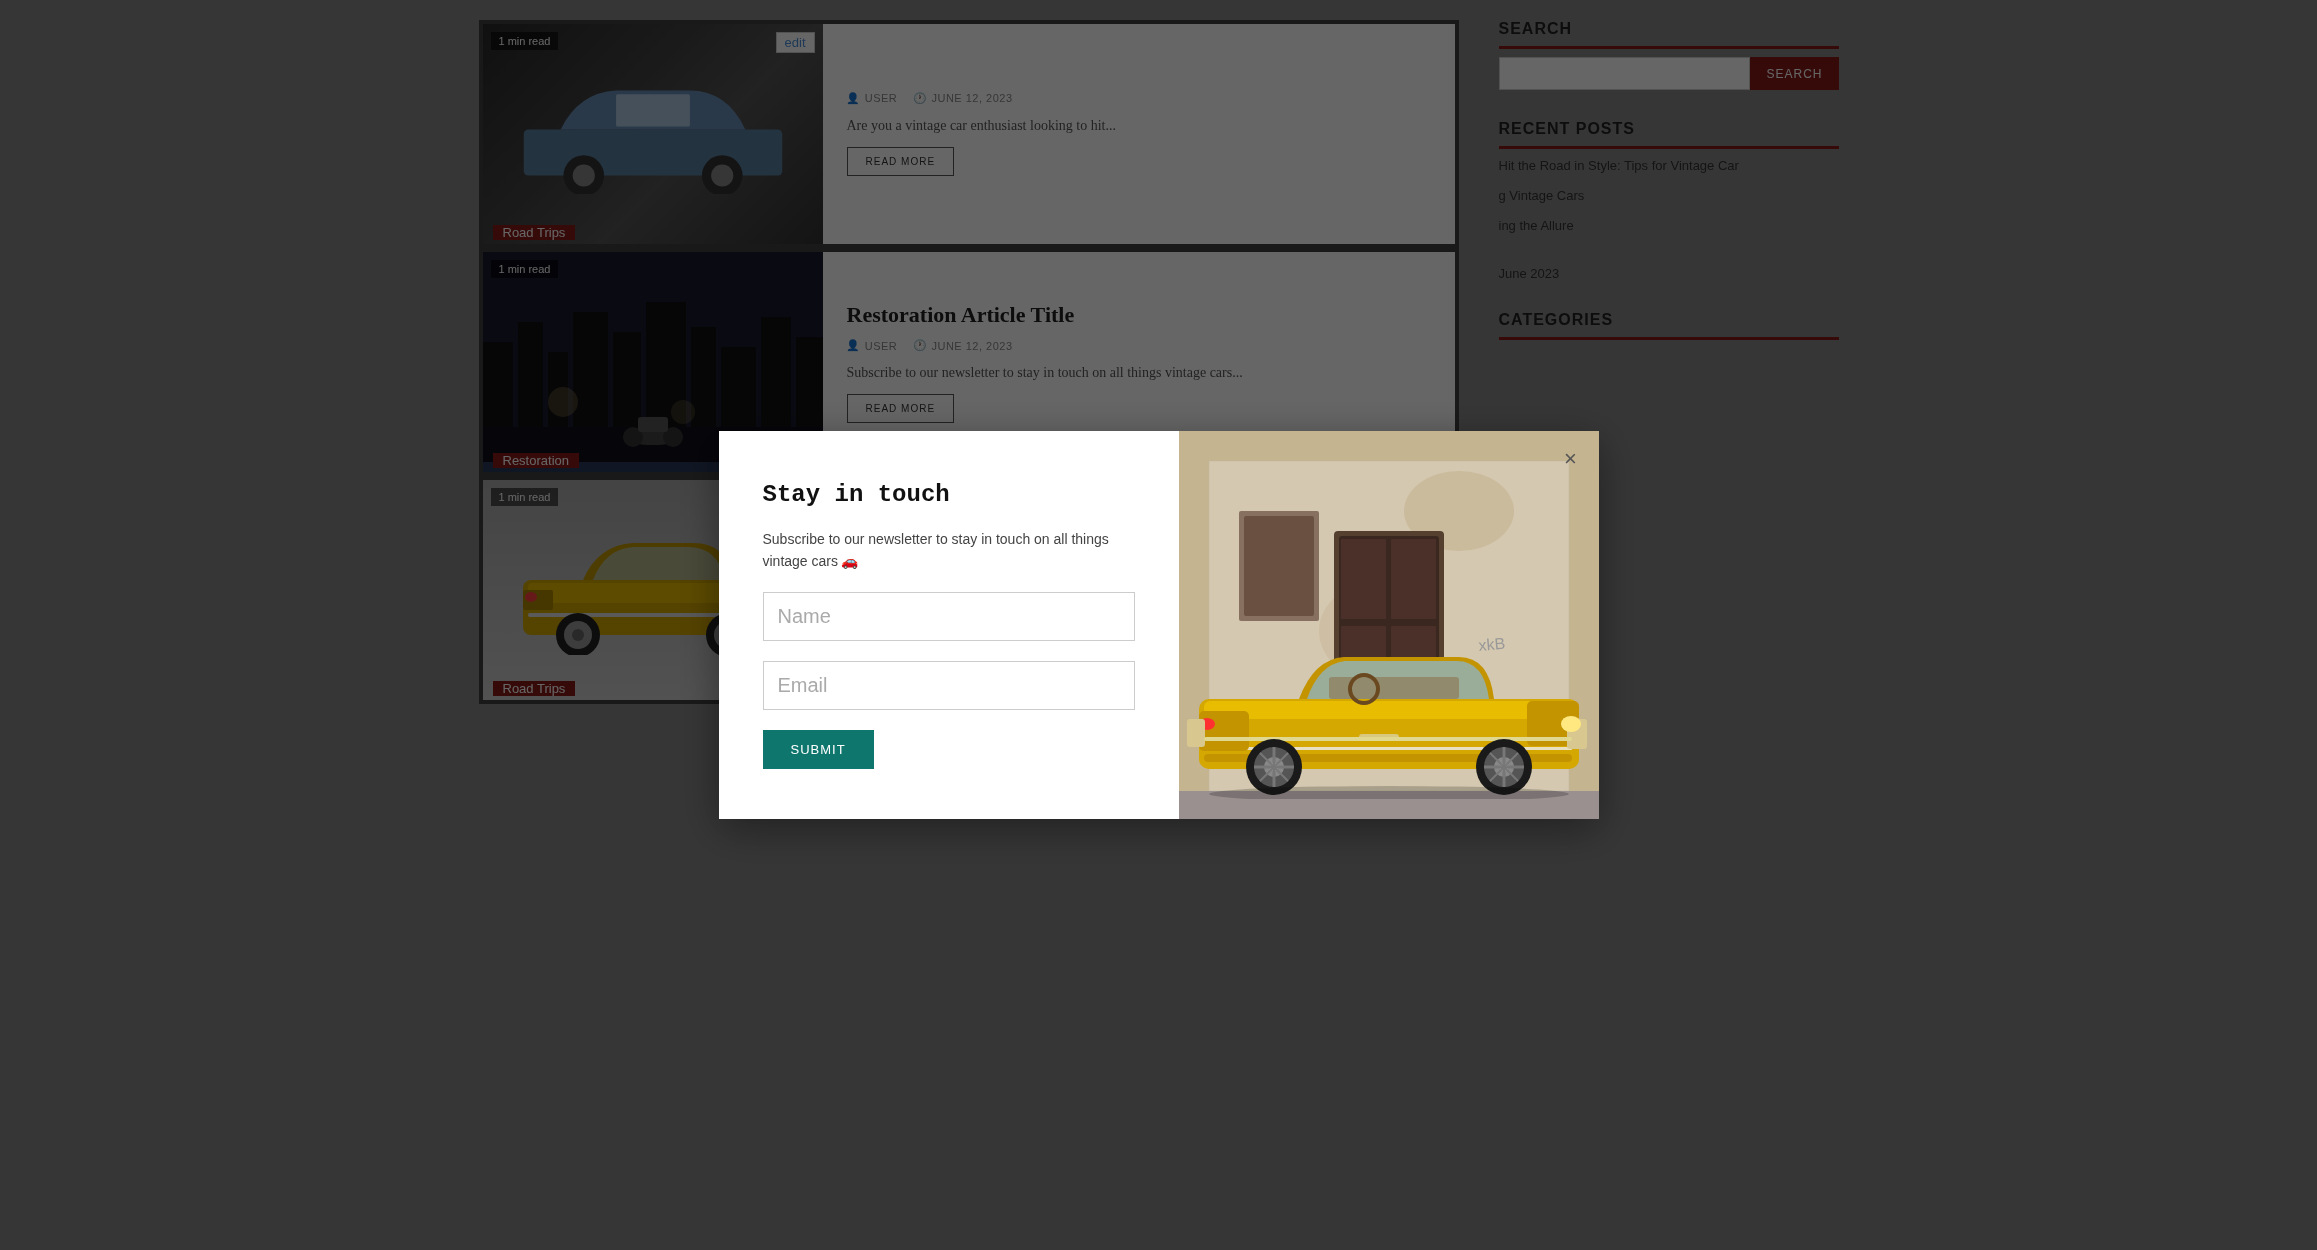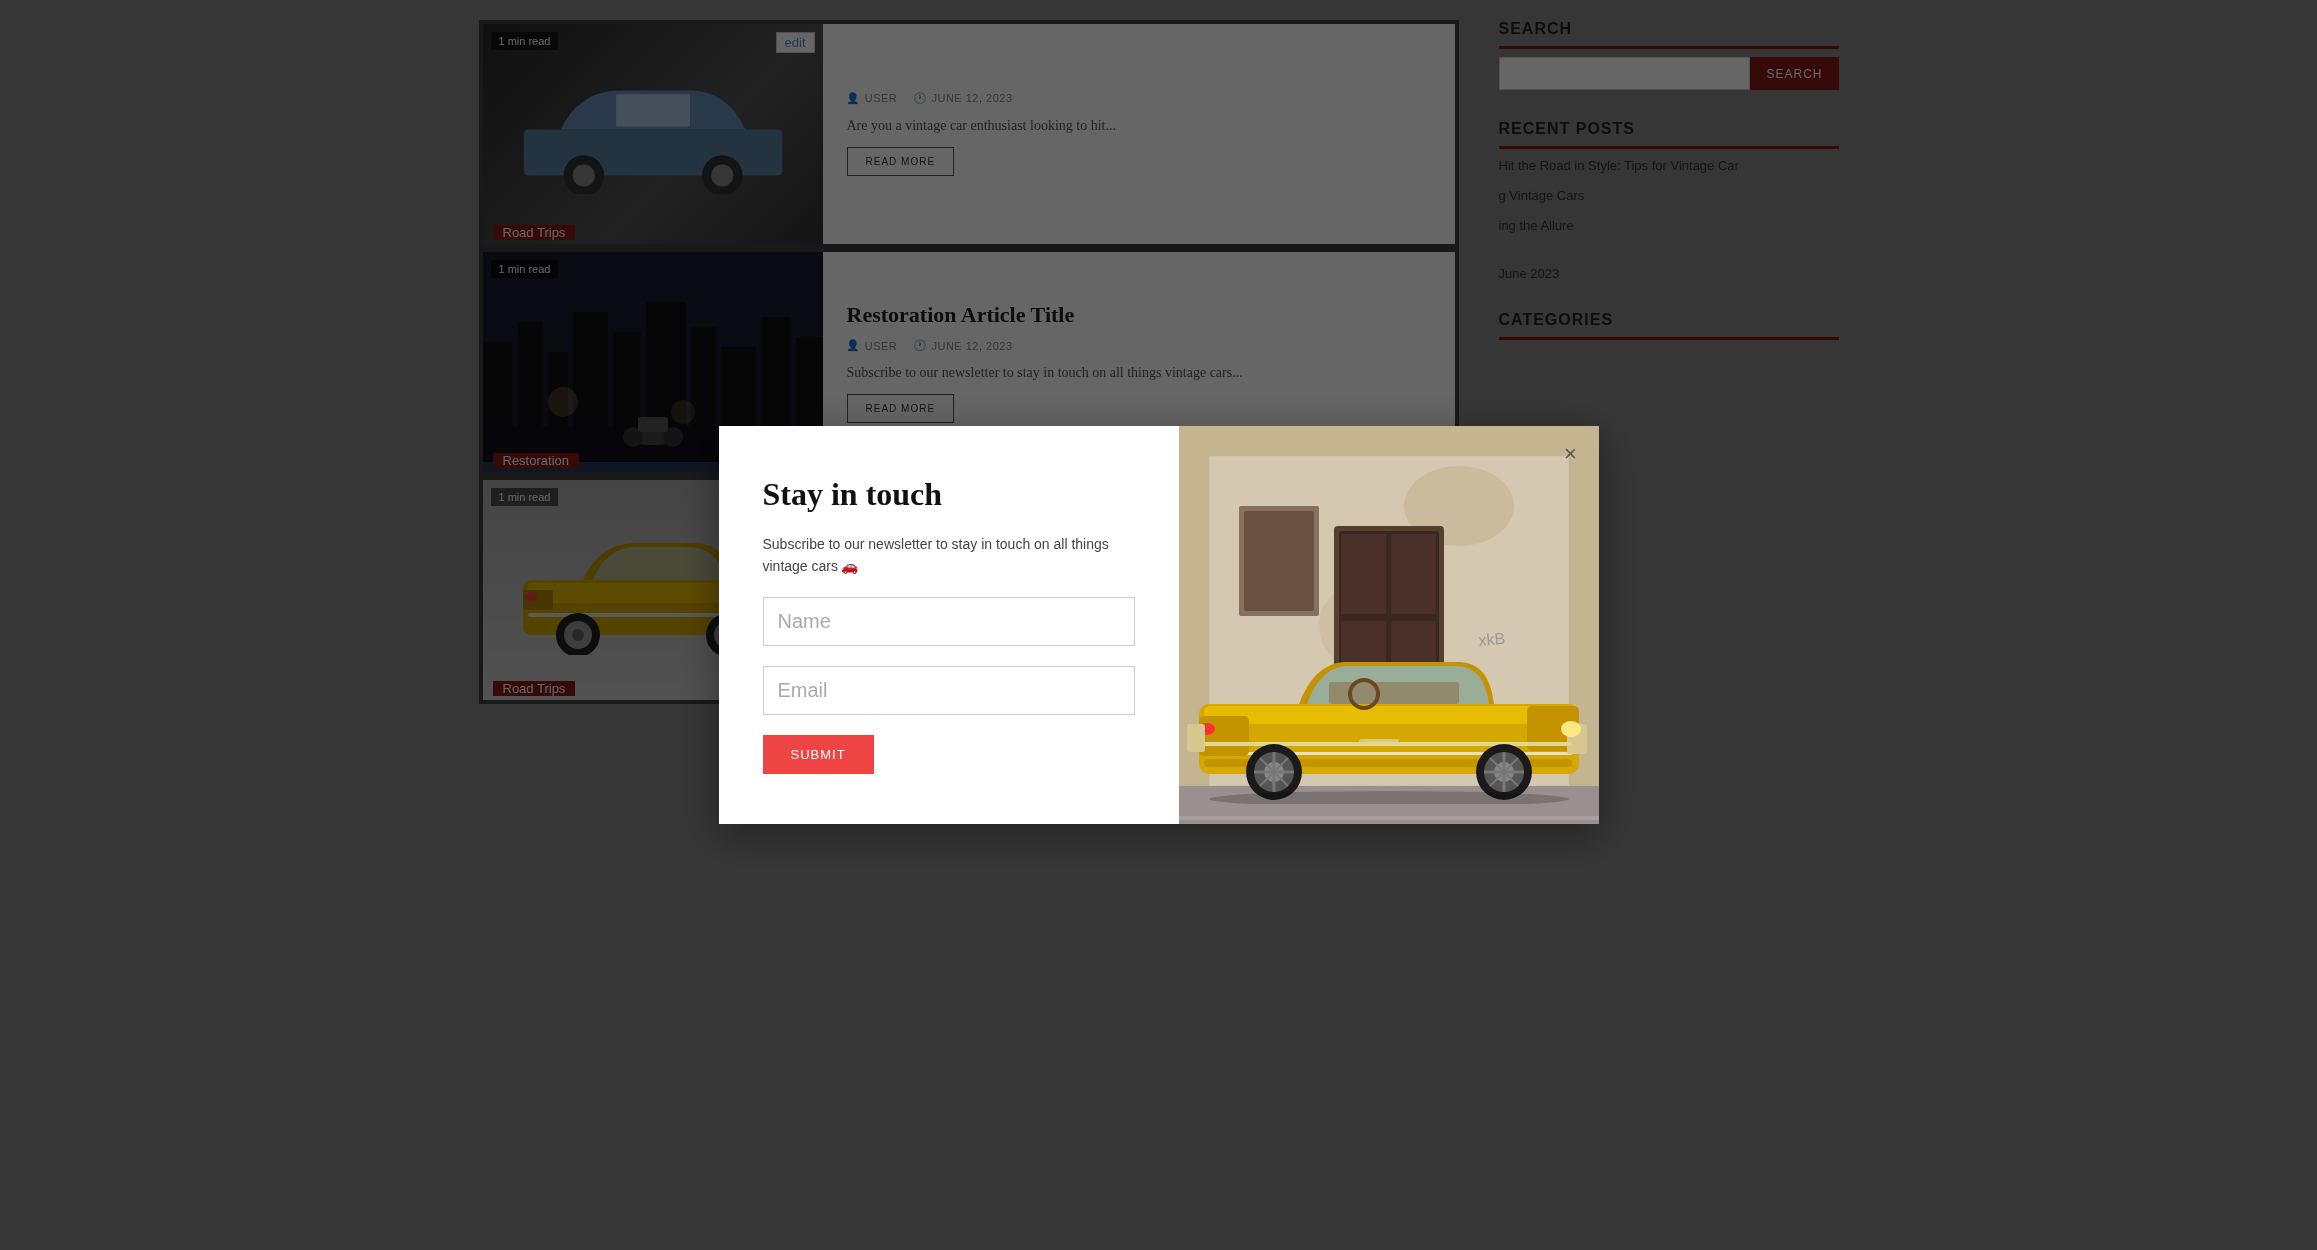--- a/index.html
+++ b/index.html
@@ -256,23 +256,24 @@
     .modal-left {
       flex: 1;
       padding: 50px 44px;
       display: flex;
       flex-direction: column;
       gap: 20px;
       background: #fff;
     }
 
     .modal-title {
-      font-size: 32px;
+      font-size: 24px;
       font-weight: bold;
       color: #111;
+      font-family: Liberation Mono, monospace;
     }
 
     .modal-desc {
       font-size: 14px;
       color: #444;
       line-height: 1.6;
       font-family: Arial, sans-serif;
     }
 
     .modal-input {
@@ -283,21 +284,21 @@
       outline: none;
       color: #333;
       font-family: Arial, sans-serif;
     }
 
     .modal-input::placeholder {
       color: #aaa;
     }
 
     .modal-submit-btn {
-      background: #ef4444;
+      background: #0f766e;
       color: #fff;
       border: none;
       padding: 12px 28px;
       font-size: 13px;
       font-family: Arial, sans-serif;
       text-transform: uppercase;
       letter-spacing: 1px;
       cursor: pointer;
       width: fit-content;
     }

